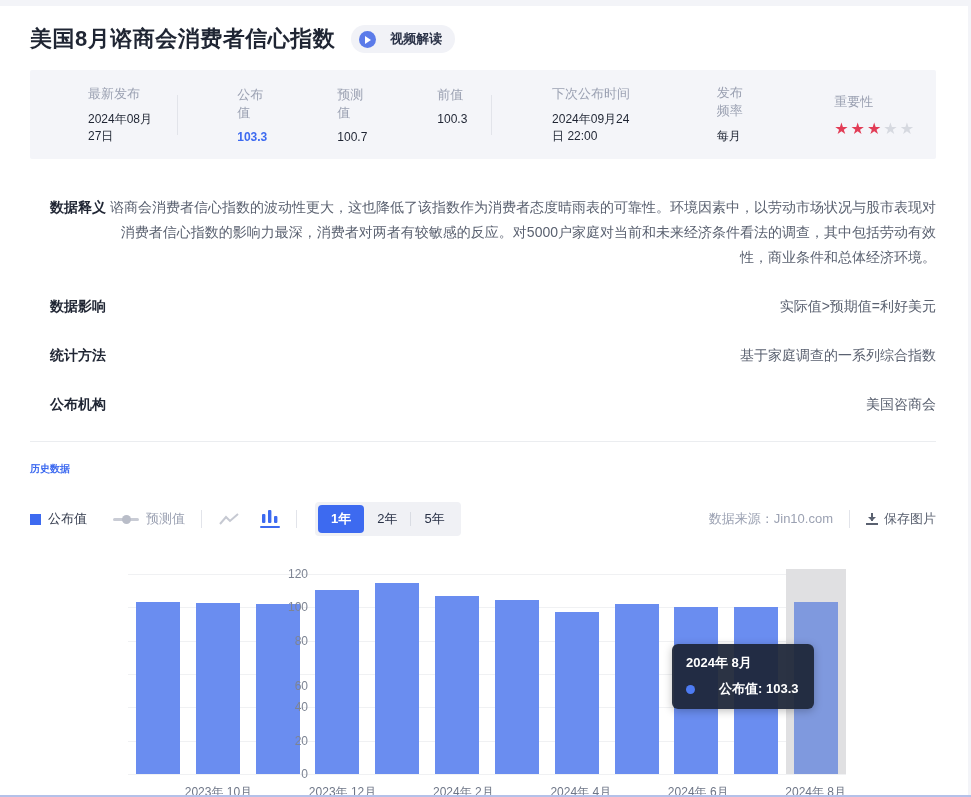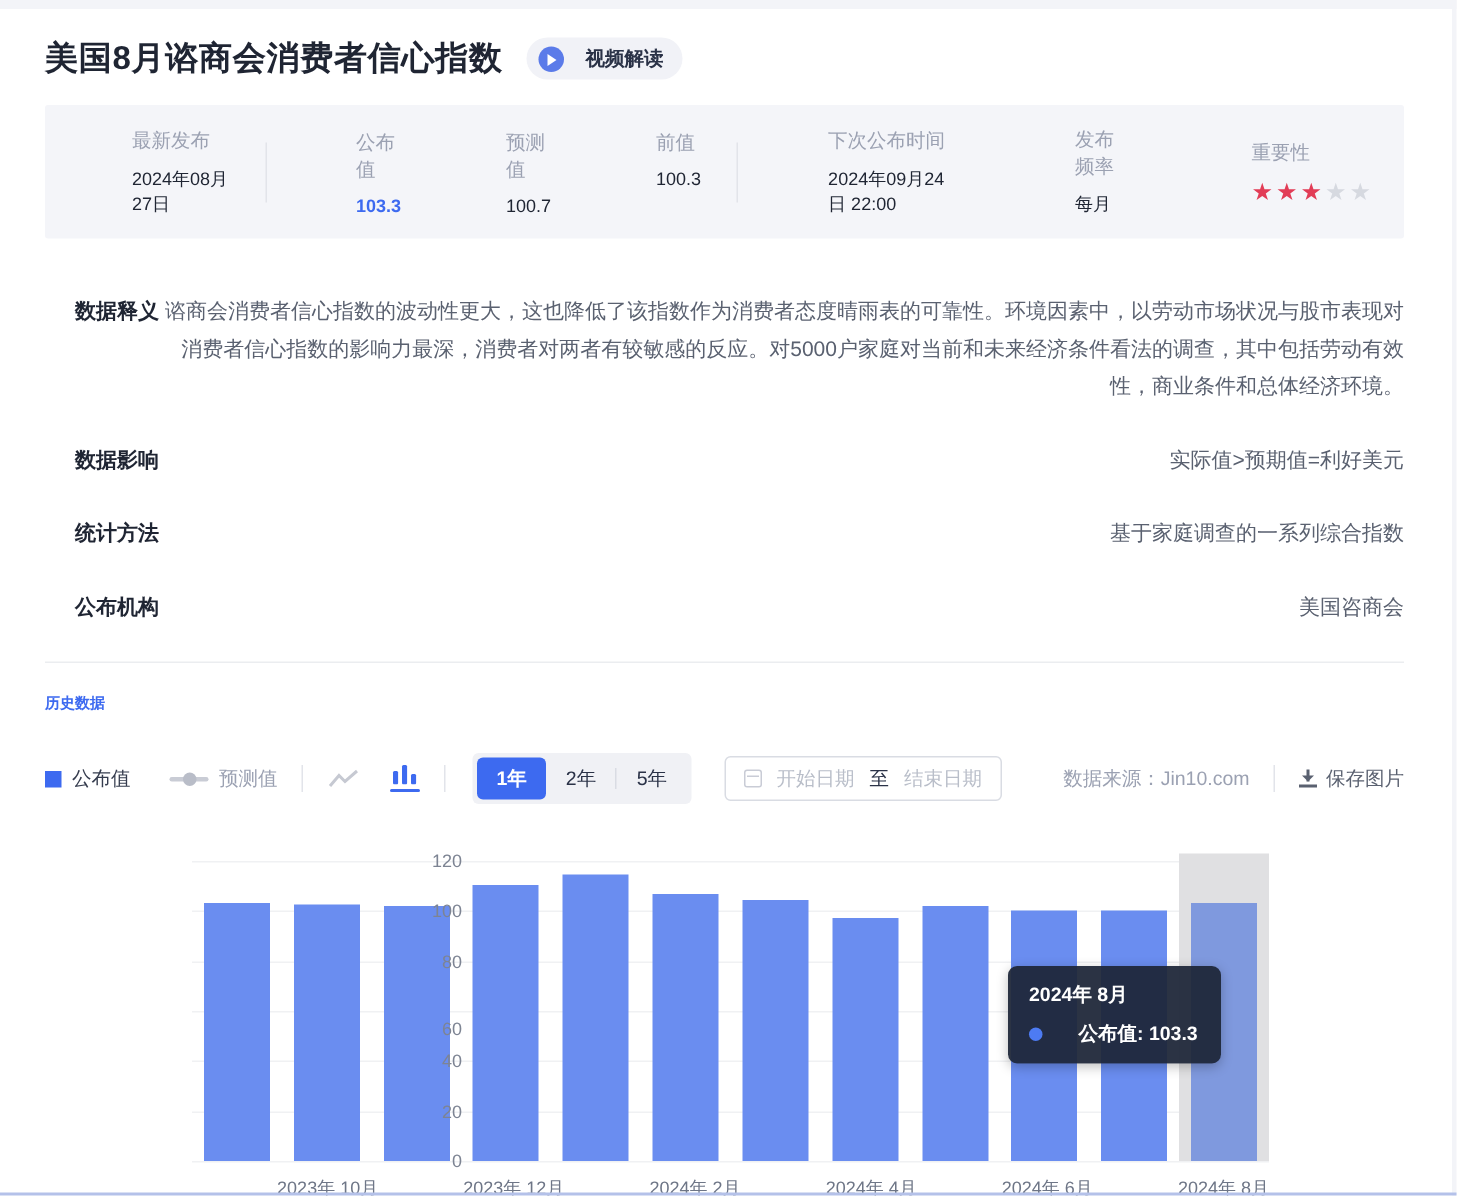--- a/index.html
+++ b/index.html
@@ -202,26 +202,20 @@
       </svg>
       <span class="ct-underline"></span>
     </div>
     <div class="tdiv"></div>
     <div class="tabs">
       <span class="tab on">1年</span>
       <span class="tab">2年</span>
       <span class="tabsep"></span>
       <span class="tab">5年</span>
     </div>
-    <div class="daterange">
-      <span class="cal"></span>
-      <span class="ph">开始日期</span>
-      <span class="to">至</span>
-      <span class="ph">结束日期</span>
-    </div>
     <div class="src">数据来源：Jin10.com</div>
     <div class="tdiv"></div>
     <div class="save">
       <span class="dl-icon">
           <span class="arr"></span>
           <span class="base"></span>
         </span>
       <span>保存图片</span>
     </div>
   </div>

